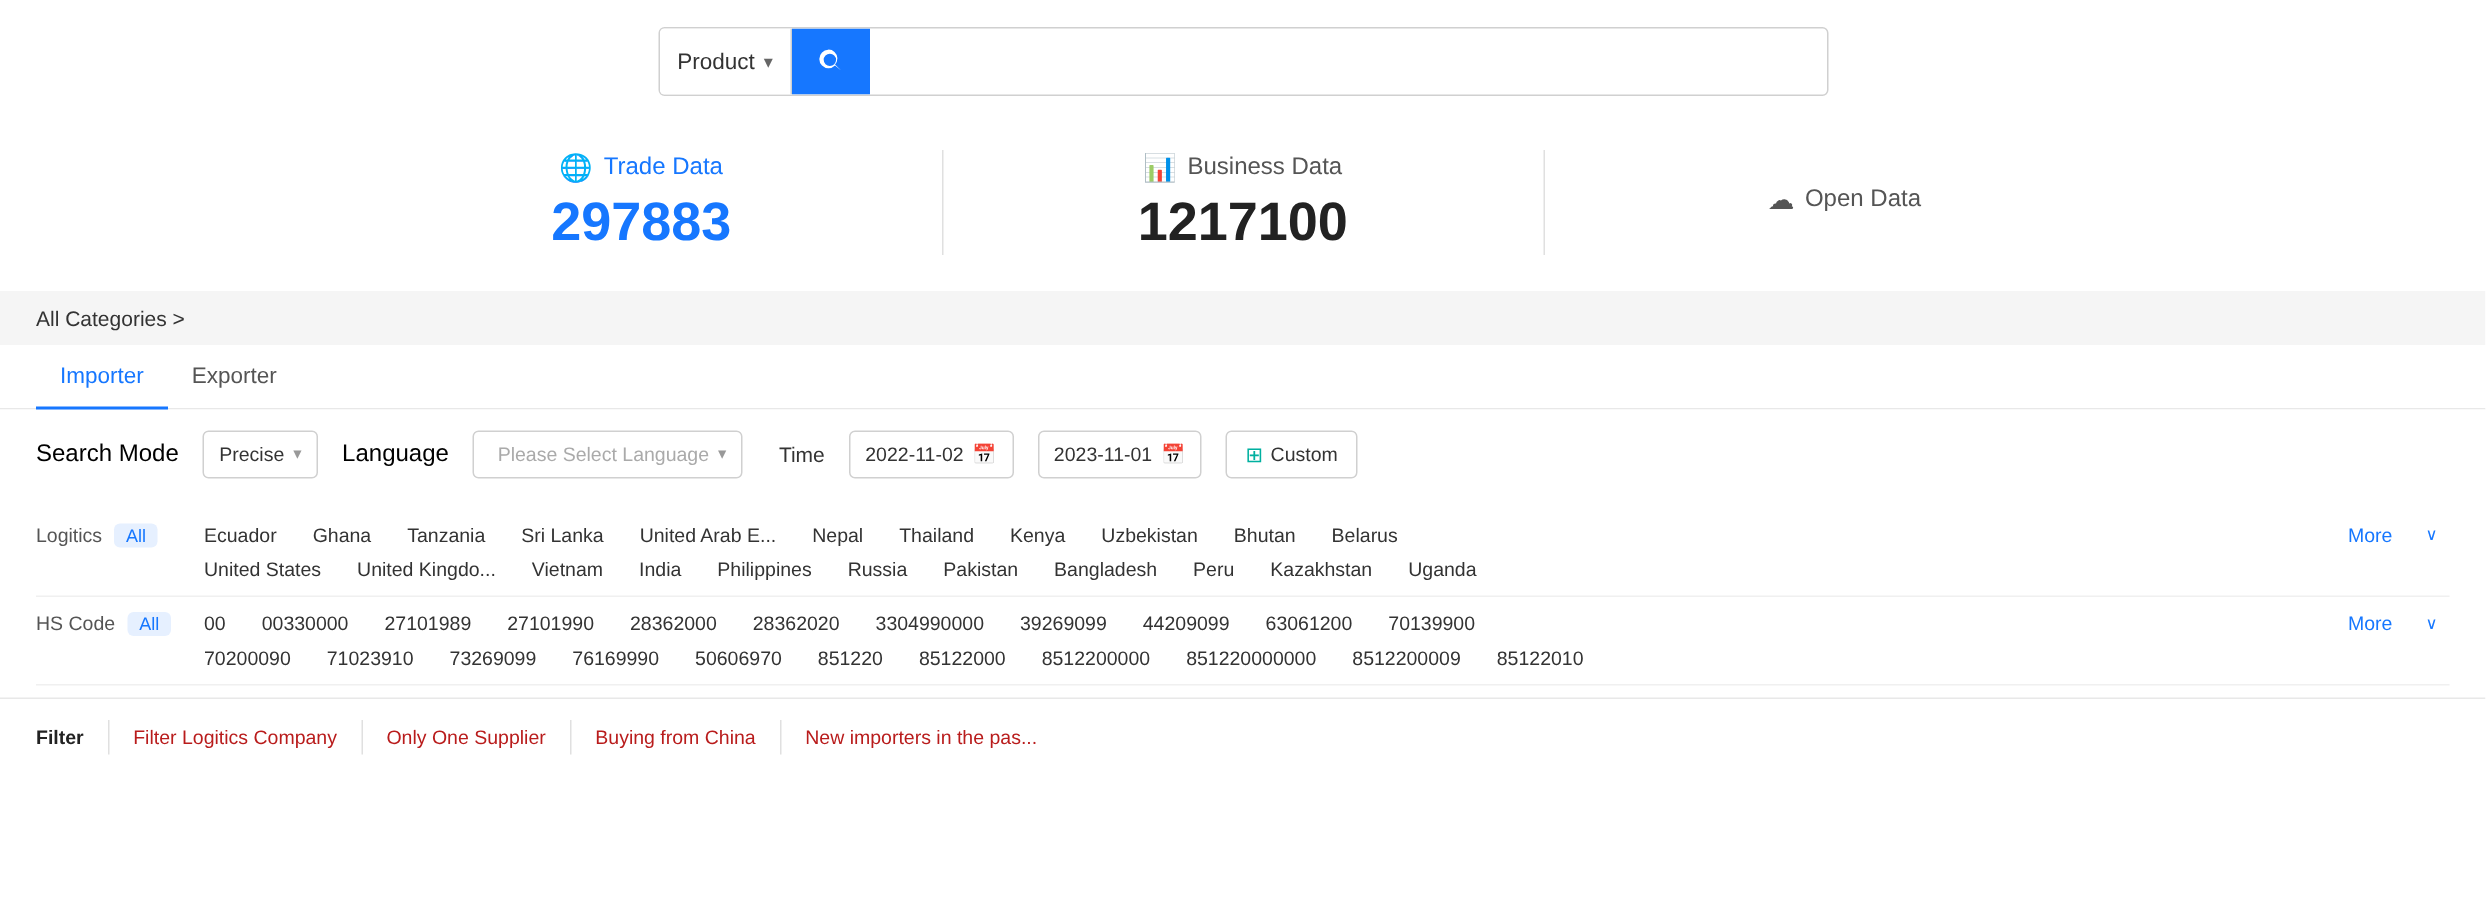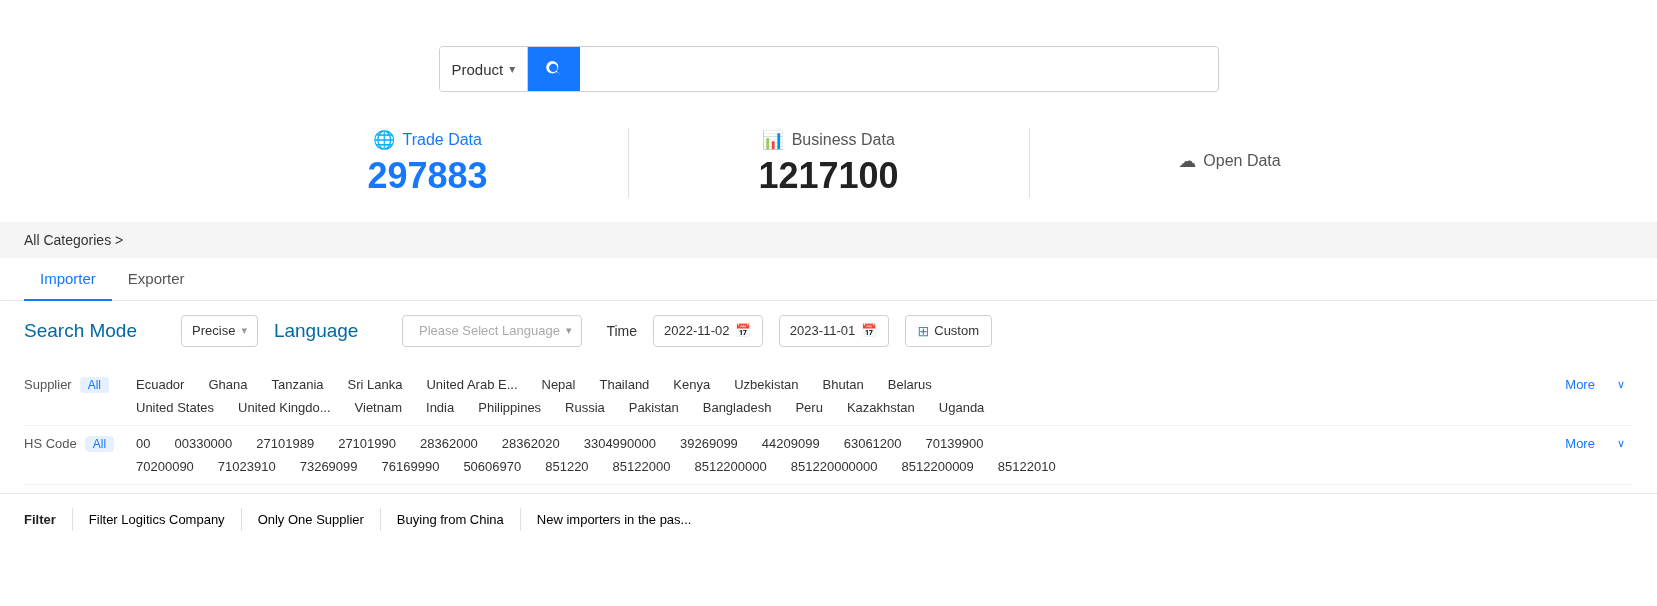--- a/index.html
+++ b/index.html
@@ -12,21 +12,20 @@
       padding: 18px 0 16px;
       background: #fff;
     }
     .search-bar {
       display: flex;
       align-items: flex-end;
       border: 1.5px solid #d0d0d0;
       border-radius: 4px;
       overflow: hidden;
       width: 780px;
-      margin-top: 28px;
     }
     .search-type {
       display: flex;
       align-items: center;
       padding: 0 12px;
       height: 44px;
       border-right: 1px solid #d0d0d0;
       background: #fff;
       cursor: pointer;
       white-space: nowrap;
@@ -128,34 +127,33 @@
 
     
     .filter-row {
       display: flex;
       align-items: center;
       padding: 14px 24px;
       background: #fff;
       gap: 16px;
       flex-wrap: wrap;
     }
-    .filter-label { font-size: 19px; color: #0369a1; font-weight: 500; }
+    .filter-label { font-size: 16px; color: #000000; font-weight: 500; }
     .filter-select {
       display: flex;
       align-items: center;
       border: 1px solid #d0d0d0;
       border-radius: 4px;
       padding: 5px 10px;
       cursor: pointer;
       gap: 6px;
       font-size: 13px;
       color: #333;
       background: #fff;
       height: 32px;
-      margin-left: 28px;
     }
     .filter-select .chevron { color: #999; font-size: 11px; }
     .lang-select {
       min-width: 180px;
       color: #aaa;
       justify-content: flex-end;
     }
     .time-label { font-size: 14px; color: #333; margin-left: 8px; }
     .date-input {
       display: flex;
@@ -251,21 +249,21 @@
       display: flex;
       align-items: center;
       padding: 14px 24px;
       background: #fff;
       gap: 0;
       border-top: 1px solid #e8e8e8;
       margin-top: 8px;
     }
     .filter-item {
       font-size: 13px;
-      color: #000000;
+      color: #b91c1c;
       cursor: pointer;
       padding: 4px 16px;
       border-right: 1px solid #e0e0e0;
     }
     .filter-item:first-child {
       font-weight: 600;
       border-right: 1px solid #e0e0e0;
       color: #222;
       padding-left: 0;
     }
@@ -349,21 +347,21 @@
   <div class="custom-btn">
     <span class="custom-icon">⊞</span>
     <span>Custom</span>
   </div>
 </div>
 
 <div class="table-section">
 
   <div class="row-group">
     <div class="row-header">
-      <span class="row-header-label">Supplier</span>
+      <span class="row-header-label">Logitics</span>
       <span class="all-badge">All</span>
     </div>
     <div class="row-content">
       <div class="location-row">
         <span class="location-item">Ecuador</span>
         <span class="location-item">Ghana</span>
         <span class="location-item">Tanzania</span>
         <span class="location-item">Sri Lanka</span>
         <span class="location-item">United Arab E...</span>
         <span class="location-item">Nepal</span>

